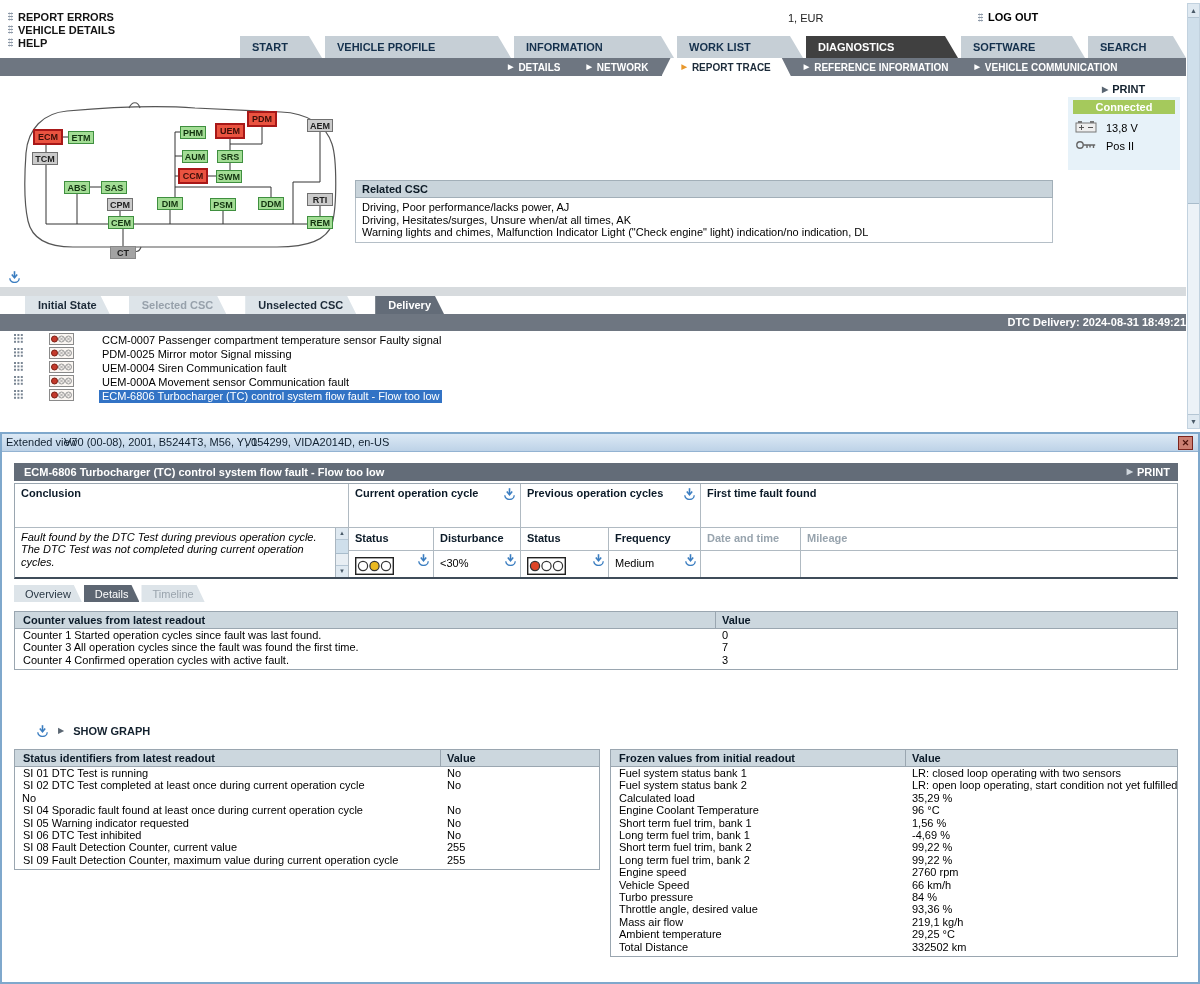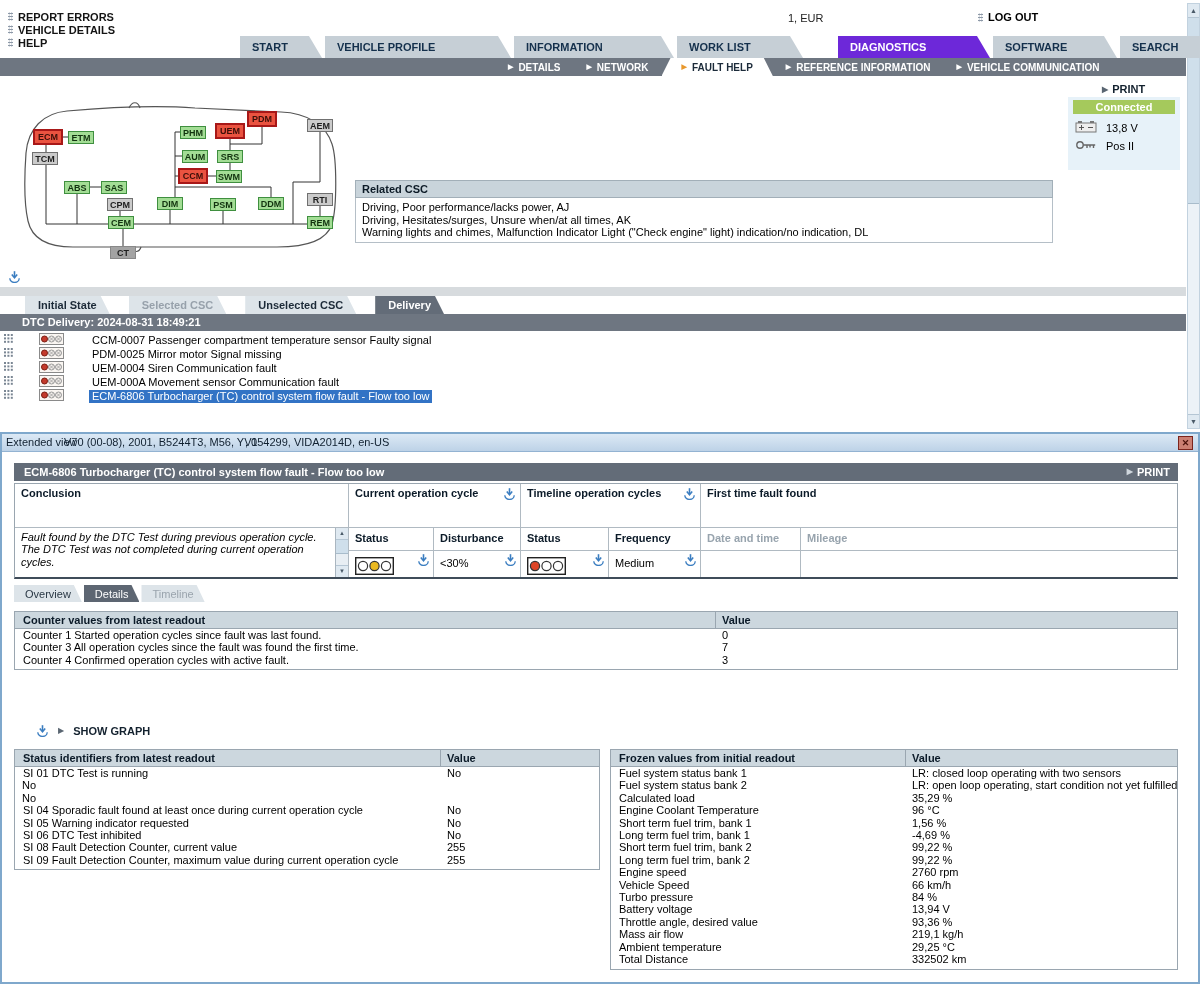--- a/index.html
+++ b/index.html
@@ -19,21 +19,21 @@
   .vscroll{position:absolute;right:0;top:3px;width:13px;height:426px;background:#ecf2f7;border:1px solid #c2d2df;box-sizing:border-box;}
   .vs-btn{height:13px;background:#dfe9f1;border-bottom:1px solid #b5c6d4;text-align:center;font-size:7px;line-height:13px;color:#4a5a68;}
   .vs-btn.down{position:absolute;bottom:0;left:0;right:0;border-top:1px solid #b5c6d4;border-bottom:none;}
   .vs-thumb{height:185px;background:#cfdfeb;border-bottom:1px solid #a8bccb;}
 
   
   #main-tabs{position:absolute;left:240px;top:36px;height:22px;display:flex;gap:3px;}
   .mtab{height:22px;line-height:23px;padding-left:12px;background:#c6cfd6;color:#14304c;
         font-weight:bold;box-sizing:border-box;cursor:pointer;
         clip-path:polygon(0 0,calc(100% - 13px) 0,100% 100%,0 100%);}
-  .mtab.active{background:#6d28d9;color:#fff;margin-left:32px;}
+  .mtab.active{background:#404040;color:#fff;}
 
   
   #sub-nav{position:absolute;left:0;top:58px;width:1186px;height:18px;background:#6e7681;display:flex;align-items:center;}
   .stab{display:flex;align-items:center;gap:5px;color:#fff;font-weight:bold;font-size:10px;
         padding:0 13px;height:18px;cursor:pointer;white-space:nowrap;}
   .stab .arr{font-size:7px;color:#fff;}
   .stab.active{background:#fff;color:#1c2b3a;clip-path:polygon(9px 0,calc(100% - 9px) 0,100% 100%,0 100%);padding:0 20px;}
   .stab.active .arr{color:#e8982c;}
 
   
@@ -61,25 +61,25 @@
   
   .info-icon{display:inline-block;width:13px;height:13px;cursor:pointer;}
   #top-info{position:absolute;left:8px;top:270px;}
   #gray-band{position:absolute;left:0;top:287px;width:1186px;height:9px;background:#d7dbde;}
   #csc-tabs{position:absolute;left:8px;top:296px;display:flex;gap:2px;height:18px;}
   .ctab{height:18px;line-height:19px;padding:0 13px;background:#dde4e9;font-weight:bold;color:#1c2a38;
         clip-path:polygon(0 0,calc(100% - 9px) 0,100% 100%,0 100%);cursor:pointer;margin-left:17px;}
   .ctab.disabled{color:#97a1ab;}
   .ctab.active{background:#636c78;color:#fff;text-align:right;}
   #delivery-bar{position:absolute;left:0;top:314px;width:1186px;height:17px;background:#6e7681;
-        color:#fff;font-weight:bold;line-height:17px;padding-left:22px;box-sizing:border-box;}
+        color:#fff;font-weight:bold;line-height:17px;padding-left:22px;box-sizing:border-box;text-align:right;}
 
   
   #dtc-list{position:absolute;left:0;top:333px;width:900px;}
-  .dtc-row{display:flex;align-items:center;height:14px;gap:25px;padding-left:4px;cursor:pointer;text-align:right;}
+  .dtc-row{display:flex;align-items:center;height:14px;gap:25px;padding-left:14px;cursor:pointer;text-align:right;}
   .dtc-label{padding:0 3px;line-height:13px;white-space:nowrap;}
   .dtc-row.selected .dtc-label{background:#3273c5;color:#fff;}
 
   
   #extended{position:absolute;left:0;top:432px;width:1200px;height:552px;border:2px solid #7fa8cc;
             box-sizing:border-box;background:#fff;}
   .ev-titlebar{height:17px;background:linear-gradient(#dce9f5,#bdd2e7);border-bottom:1px solid #93b3d2;position:relative;color:#102030;}
   .ev-title{position:absolute;left:4px;top:2px;}
   .ev-vehicle{position:absolute;left:62px;top:2px;}
   .ev-vehicle2{position:absolute;left:243px;top:2px;}
@@ -181,21 +181,21 @@
       <div class="stab" style="margin-left: 495px;">
         <span class="arr">▶</span>
         <span>DETAILS</span>
       </div>
       <div class="stab">
         <span class="arr">▶</span>
         <span>NETWORK</span>
       </div>
       <div class="stab active">
         <span class="arr">▶</span>
-        <span>FAULT HELP</span>
+        <span>REPORT TRACE</span>
       </div>
       <div class="stab">
         <span class="arr">▶</span>
         <span>REFERENCE INFORMATION</span>
       </div>
       <div class="stab">
         <span class="arr">▶</span>
         <span>VEHICLE COMMUNICATION</span>
       </div>
     </div>
@@ -476,21 +476,21 @@
               <span class="info-icon"><svg width="13" height="13" viewBox="0 0 13 13">
                     <path d="M6.5 1.2 V7" stroke="#3a7dc0" stroke-width="1.6" fill="none"></path>
                     <path d="M3.8 4.6 L6.5 7.8 L9.2 4.6" fill="none" stroke="#3a7dc0" stroke-width="1.6"></path>
                     <path d="M1.8 8.2 a4.7 4.2 0 0 0 9.4 0" fill="none" stroke="#3a7dc0" stroke-width="1.3"></path>
                   </svg></span>
             </div>
           </div>
         </div>
         <div class="c-col" style="width:180px;">
           <div class="c-hdr">
-            <span>Timeline operation cycles</span>
+            <span>Previous operation cycles</span>
             <span class="info-icon" style="right:4px;"><svg width="13" height="13" viewBox="0 0 13 13">
                   <path d="M6.5 1.2 V7" stroke="#3a7dc0" stroke-width="1.6" fill="none"></path>
                   <path d="M3.8 4.6 L6.5 7.8 L9.2 4.6" fill="none" stroke="#3a7dc0" stroke-width="1.6"></path>
                   <path d="M1.8 8.2 a4.7 4.2 0 0 0 9.4 0" fill="none" stroke="#3a7dc0" stroke-width="1.3"></path>
                 </svg></span>
           </div>
           <div class="c-sub">
             <div style="width:88px;">Status</div>
             <div>Frequency</div>
           </div>
@@ -569,20 +569,21 @@
       <div id="status-table" class="datatable">
           <div class="dt-head">
             <div class="lbl" style="width: 425px;">Status identifiers from latest readout</div>
             <div class="val">Value</div>
           </div>
           <div class="dt-row">
             <div class="lbl" style="width: 425px;">SI 01 DTC Test is running</div>
             <div class="val">No</div>
           </div>
           <div class="dt-row">
+            <div class="lbl" style="width: 425px;">SI 02 DTC Test completed at least once during current operation cycle</div>
             <div class="val">No</div>
           </div>
           <div class="dt-row">
             <div class="val">No</div>
           </div>
           <div class="dt-row">
             <div class="lbl" style="width: 425px;">SI 04 Sporadic fault found at least once during current operation cycle</div>
             <div class="val">No</div>
           </div>
           <div class="dt-row">
@@ -645,24 +646,20 @@
           </div>
           <div class="dt-row">
             <div class="lbl" style="width: 294px;">Vehicle Speed</div>
             <div class="val">66 km/h</div>
           </div>
           <div class="dt-row">
             <div class="lbl" style="width: 294px;">Turbo pressure</div>
             <div class="val">84 %</div>
           </div>
           <div class="dt-row">
-            <div class="lbl" style="width: 294px;">Battery voltage</div>
-            <div class="val">13,94 V</div>
-          </div>
-          <div class="dt-row">
             <div class="lbl" style="width: 294px;">Throttle angle, desired value</div>
             <div class="val">93,36 %</div>
           </div>
           <div class="dt-row">
             <div class="lbl" style="width: 294px;">Mass air flow</div>
             <div class="val">219,1 kg/h</div>
           </div>
           <div class="dt-row">
             <div class="lbl" style="width: 294px;">Ambient temperature</div>
             <div class="val">29,25 °C</div>

